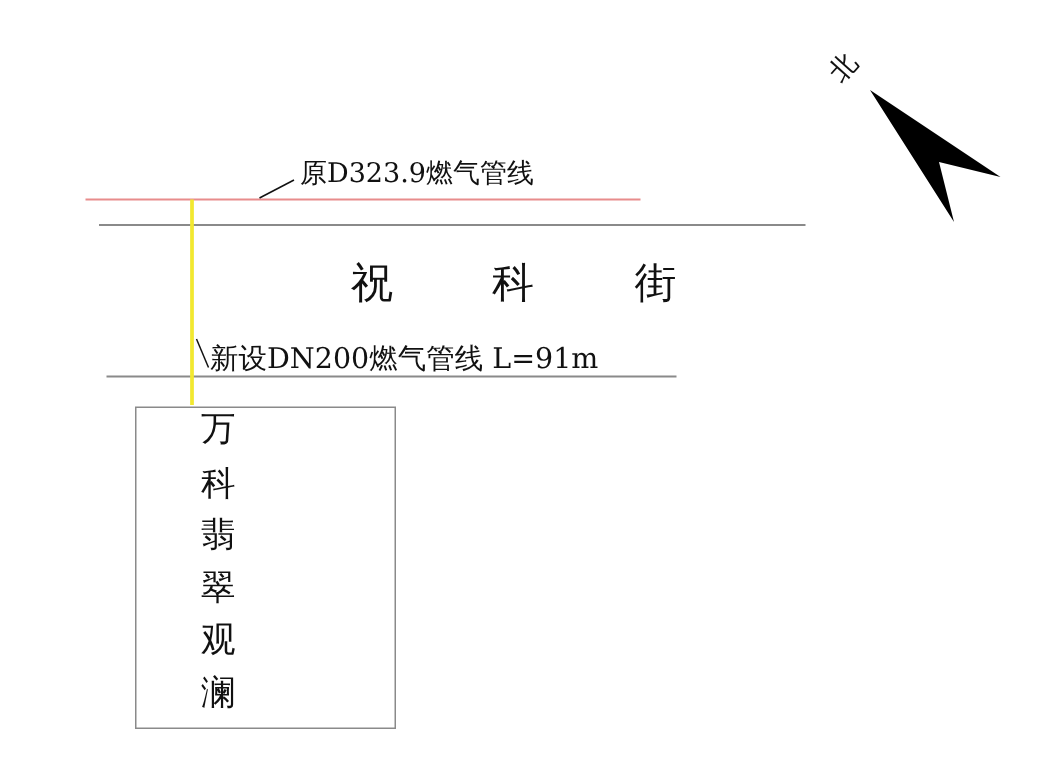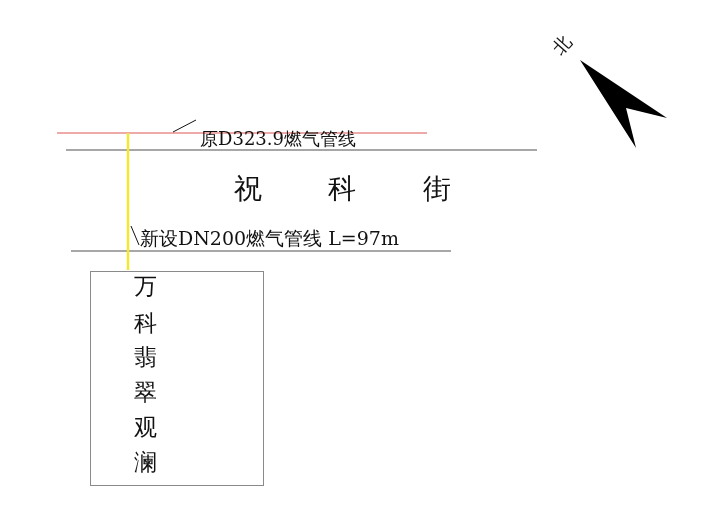--- a/index.html
+++ b/index.html
@@ -1,20 +1,20 @@
 <!DOCTYPE html>
 <html><head>
   <meta charset="utf-8">
   <style>
     html, body { margin: 0; padding: 0; background: #ffffff; }
     body { width: 703px; height: 518px; position: relative; overflow: hidden;
            font-family: "DejaVu Serif", "Liberation Serif", serif; color: #111; }
     .abs { position: absolute; }
     svg.canvas { position: absolute; left: 0; top: 0; }
-    .label-old { left: 200px; top: 103px; font-size: 18px; letter-spacing: 0px; white-space: nowrap; margin-top: 24px; }
+    .label-old { left: 200px; top: 103px; font-size: 18px; letter-spacing: 0px; white-space: nowrap; }
     .street { top: 170px; font-size: 28px; }
     .label-new { left: 140px; top: 226px; font-size: 19px; white-space: nowrap; }
     .building-box { left: 90px; top: 271px; width: 174px; height: 215px; border: 1px solid #8a8a8a; box-sizing: border-box; }
     .building-char { left: 134px; font-size: 23px; line-height: 1; }
     .north-label { left: 553px; top: 33px; font-size: 18px; transform: rotate(-48deg); transform-origin: center; }
   </style>
 </head>
 <body>
 
 <svg class="canvas" width="703" height="518" viewBox="0 0 703 518">
@@ -33,21 +33,21 @@
 
   <polygon points="580,60 667,118 626,108 636,148" fill="#000"></polygon>
 </svg>
 
 <div class="abs label-old">原D323.9燃气管线</div>
 
 <div class="abs street" style="left:234px;">祝</div>
 <div class="abs street" style="left:328px;">科</div>
 <div class="abs street" style="left:423px;">街</div>
 
-<div class="abs label-new">新设DN200燃气管线 L=97m</div>
+<div class="abs label-new">新设DN200燃气管线 L=91m</div>
 
 <div class="abs building-box"></div>
 <div class="abs building-char" style="top:275px;">万</div>
 <div class="abs building-char" style="top:312px;">科</div>
 <div class="abs building-char" style="top:346px;">翡</div>
 <div class="abs building-char" style="top:381px;">翠</div>
 <div class="abs building-char" style="top:416px;">观</div>
 <div class="abs building-char" style="top:451px;">澜</div>
 
 <div class="abs north-label">北</div>

